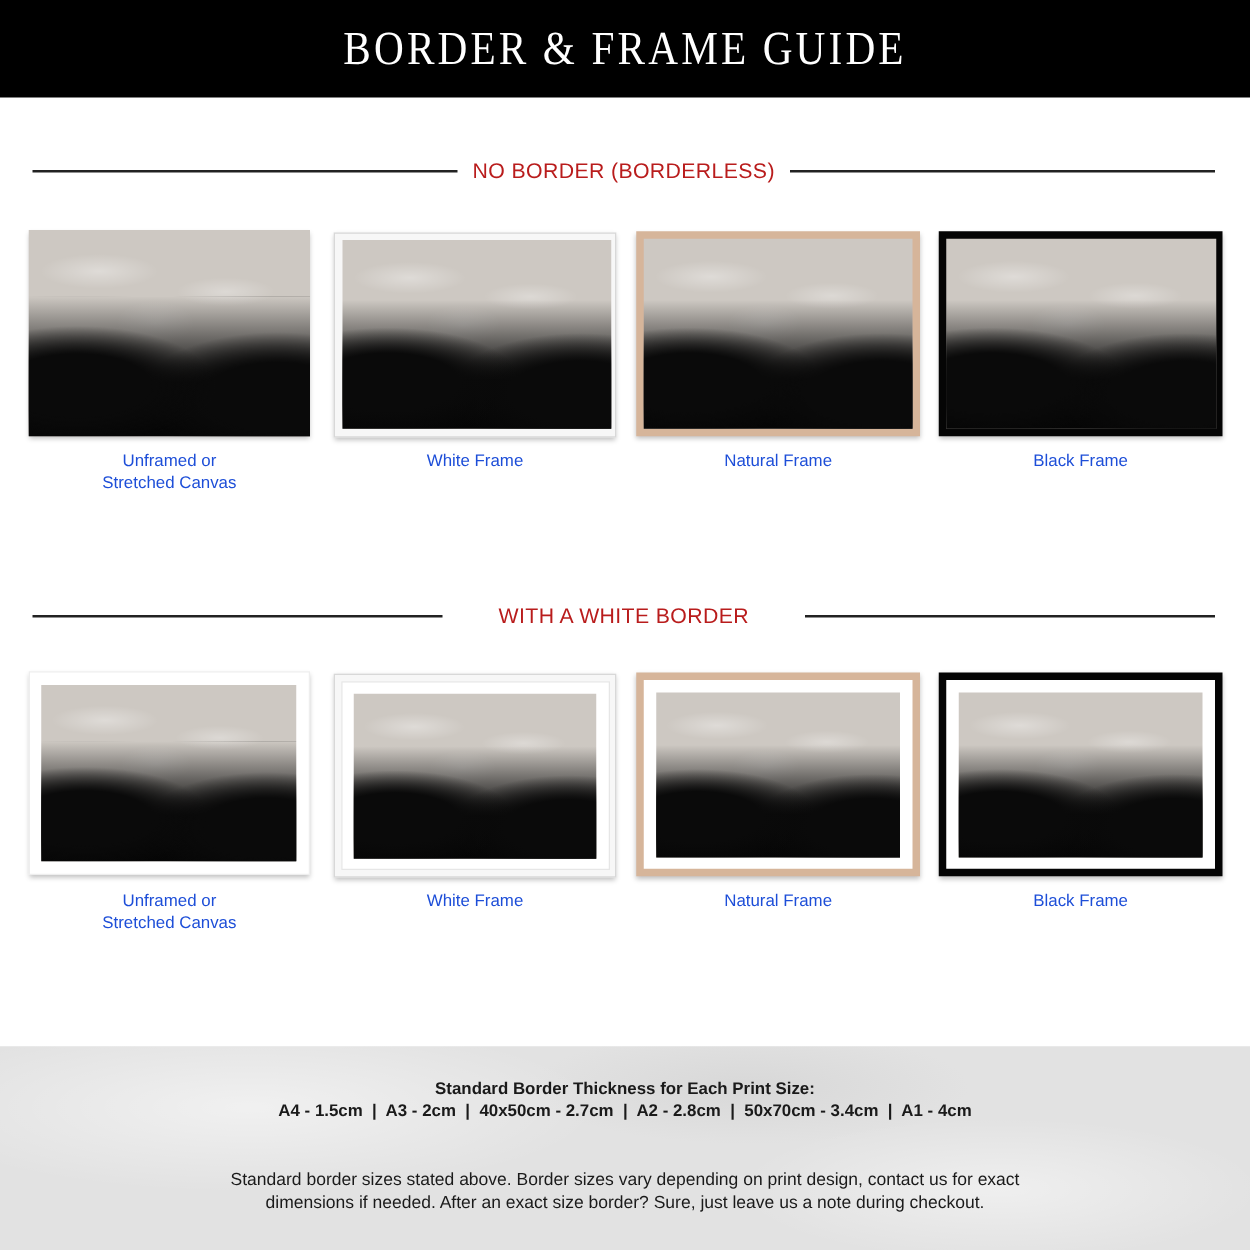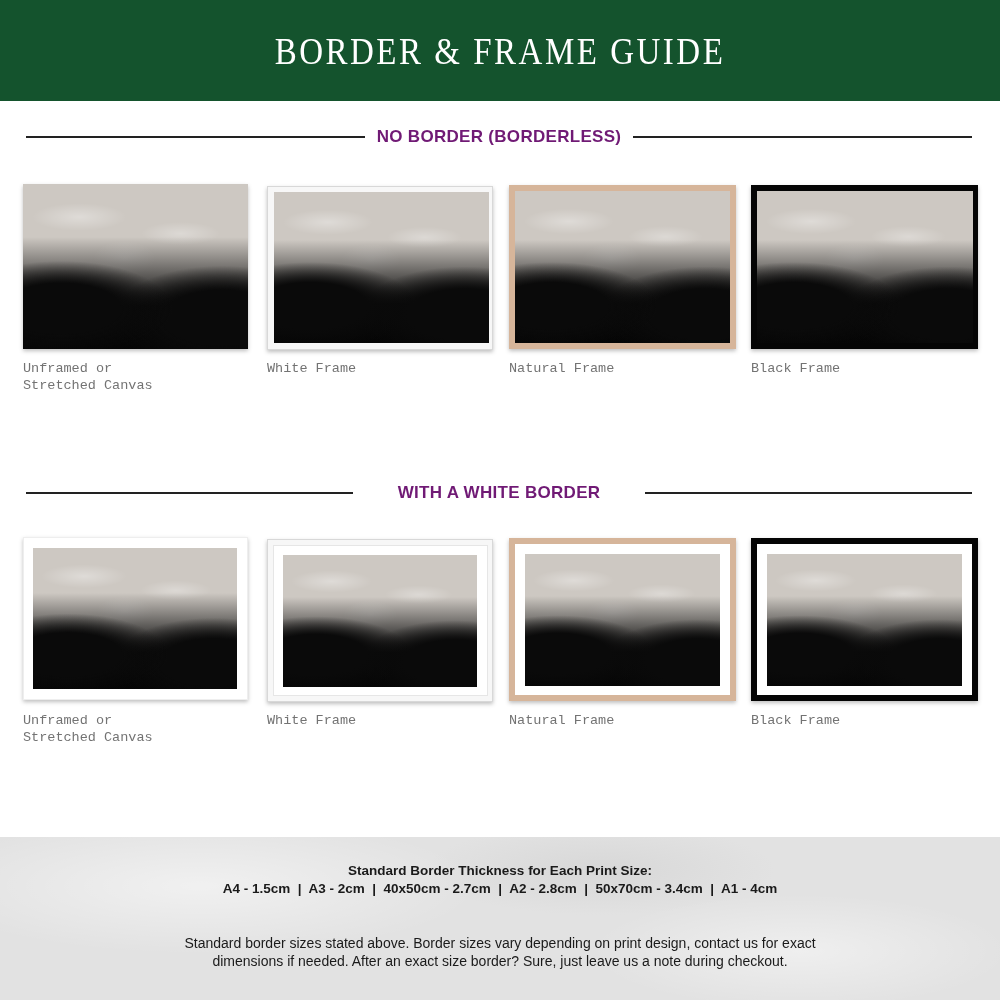--- a/index.html
+++ b/index.html
@@ -1,58 +1,57 @@
 <!DOCTYPE html>
 <html><head>
   <meta charset="utf-8">
   <style>
     html, body { margin: 0; padding: 0; }
     body {
       width: 1000px; height: 1000px; position: relative; overflow: hidden;
       background: #ffffff; font-family: "Liberation Sans", sans-serif; color: #1a1a1a;
     }
     .header {
-      position: absolute; left: 0; top: 0; width: 1000px; height: 101px; background: #14532d;
+      position: absolute; left: 0; top: 0; width: 1000px; height: 78px; background: #000000;
       display: flex; align-items: center; justify-content: center;
     }
     .header-title {
       color: #fff; font-family: "Liberation Serif", "DejaVu Serif", serif;
       font-size: 33px; letter-spacing: 2.5px; font-weight: normal; transform: scaleY(1.15);
       padding-top: 2px;
     }
     .section-heading {
       position: absolute; left: 26px; width: 946px; height: 20px;
       display: flex; align-items: center;
     }
     .section-heading .rule { flex: 1; height: 1.5px; background: #222; }
     .section-heading .label {
-      font-weight: bold; font-size: 17px; letter-spacing: 0.3px; padding: 0 12px; color: #701a75;
+      font-weight: normal; font-size: 17px; letter-spacing: 0.3px; padding: 0 12px; color: #b91c1c;
       white-space: nowrap;
     }
     .card { position: absolute; }
     .frame { position: absolute; box-sizing: border-box; }
     .art {
       position: absolute; overflow: hidden;
       background:
         radial-gradient(ellipse 30% 12% at 25% 20%, rgba(255,255,255,0.35), rgba(255,255,255,0) 70%),
         radial-gradient(ellipse 25% 10% at 70% 30%, rgba(255,255,255,0.30), rgba(255,255,255,0) 70%),
         radial-gradient(ellipse 20% 15% at 45% 45%, rgba(255,255,255,0.2), rgba(255,255,255,0) 70%),
         #cdc8c2;
     }
     .art::after {
       content: ""; position: absolute; left: -5%; right: -5%; bottom: -2%; height: 70%;
       background:
         radial-gradient(ellipse 60% 55% at 20% 62%, #0a0a0a 40%, rgba(10,10,10,0.0) 75%),
         radial-gradient(ellipse 60% 60% at 85% 70%, #0a0a0a 40%, rgba(10,10,10,0.0) 75%),
         linear-gradient(to bottom, rgba(10,10,10,0) 0%, rgba(10,10,10,0.6) 35%, #080808 60%, #050505 100%);
     }
     .caption {
-      position: absolute; font-size: 13.5px; line-height: 17px; color: #737373;
+      position: absolute; text-align: center; font-size: 13.5px; line-height: 17px; color: #1d4ed8;
       white-space: pre-line;
-      font-family: Liberation Mono, monospace;
     }
     .shadow { box-shadow: 0 2px 4px rgba(0,0,0,0.25); }
     .footer {
       position: absolute; left: 0; top: 837px; width: 1000px; height: 163px;
       background:
         radial-gradient(ellipse 40% 60% at 20% 30%, rgba(255,255,255,0.5), rgba(255,255,255,0) 70%),
         radial-gradient(ellipse 30% 50% at 80% 70%, rgba(255,255,255,0.45), rgba(255,255,255,0) 70%),
         radial-gradient(ellipse 25% 40% at 60% 20%, rgba(200,200,200,0.4), rgba(200,200,200,0) 70%),
         #e2e2e2;
       text-align: center; color: #1a1a1a;

